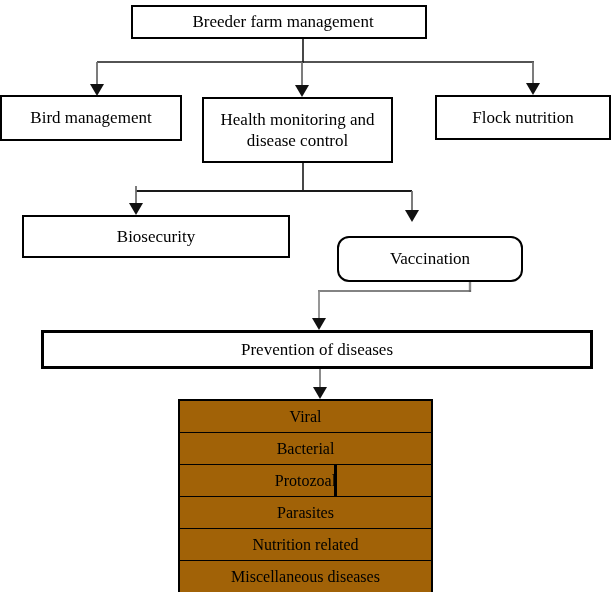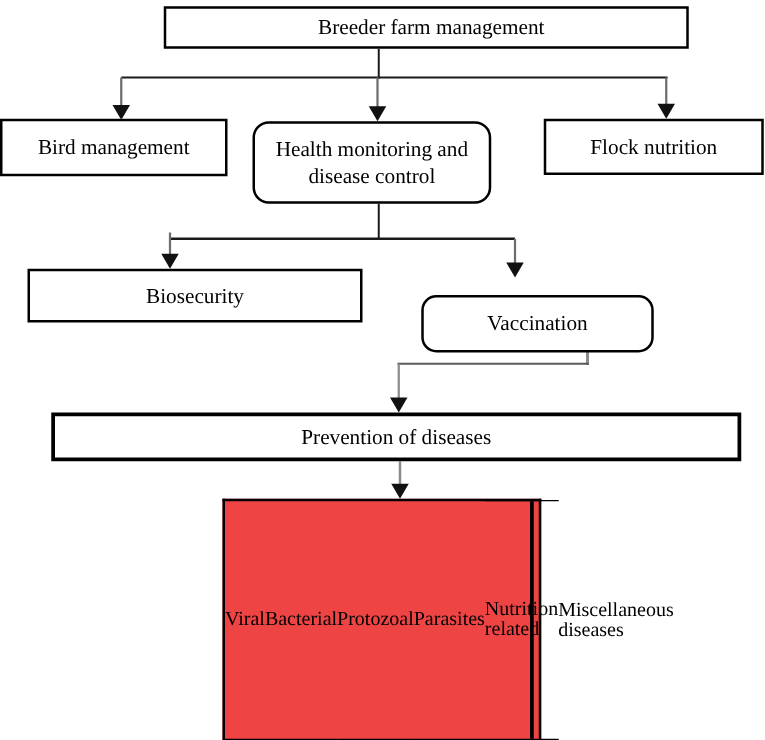--- a/index.html
+++ b/index.html
@@ -23,37 +23,38 @@
     border: 2px solid #000000;
     background: #ffffff;
     display: flex;
     align-items: center;
     justify-content: center;
     text-align: center;
     font-size: 17px;
     line-height: 1.25;
     padding: 0 8px;
   }
-  .node-root        { left: 131px; top: 5px;   width: 420px; height: 34px; padding-left: 16px; }
+  .node-root        { left: 131px; top: 5px;   width: 296px; height: 34px; padding-left: 16px; }
   .node-bird        { left: 0;   top: 95px;  width: 182px; height: 46px; }
-  .node-health      { left: 202px; top: 97px;  width: 191px; height: 66px; border-radius: 13px; }
+  .node-health      { left: 202px; top: 97px;  width: 191px; height: 66px; }
   .node-flock       { left: 435px; top: 95px;  width: 176px; height: 45px; }
   .node-biosecurity { left: 2px;   top: 215px; width: 268px; height: 43px; margin-left: 20px; }
   .node-vaccination { left: 337px; top: 236px; width: 186px; height: 46px; border-radius: 12px; }
   .node-prevention  { left: 41px;  top: 330px; width: 552px; height: 39px; border-width: 3px; }
 
   .disease-table {
     position: absolute;
     left: 178px; top: 399px;
     width: 255px; height: 193px;
     box-sizing: border-box;
     border: 2px solid #000000;
     border-bottom: none;
     display: flex;
-    background: #ef4444;
+    flex-direction: column;
+    background: #a16207;
   }
   .disease-row {
     position: relative;
     flex: 1 1 auto;
     border-bottom: 1px solid #000000;
     display: flex;
     align-items: center;
     justify-content: center;
     font-size: 16px;
     line-height: 1;

